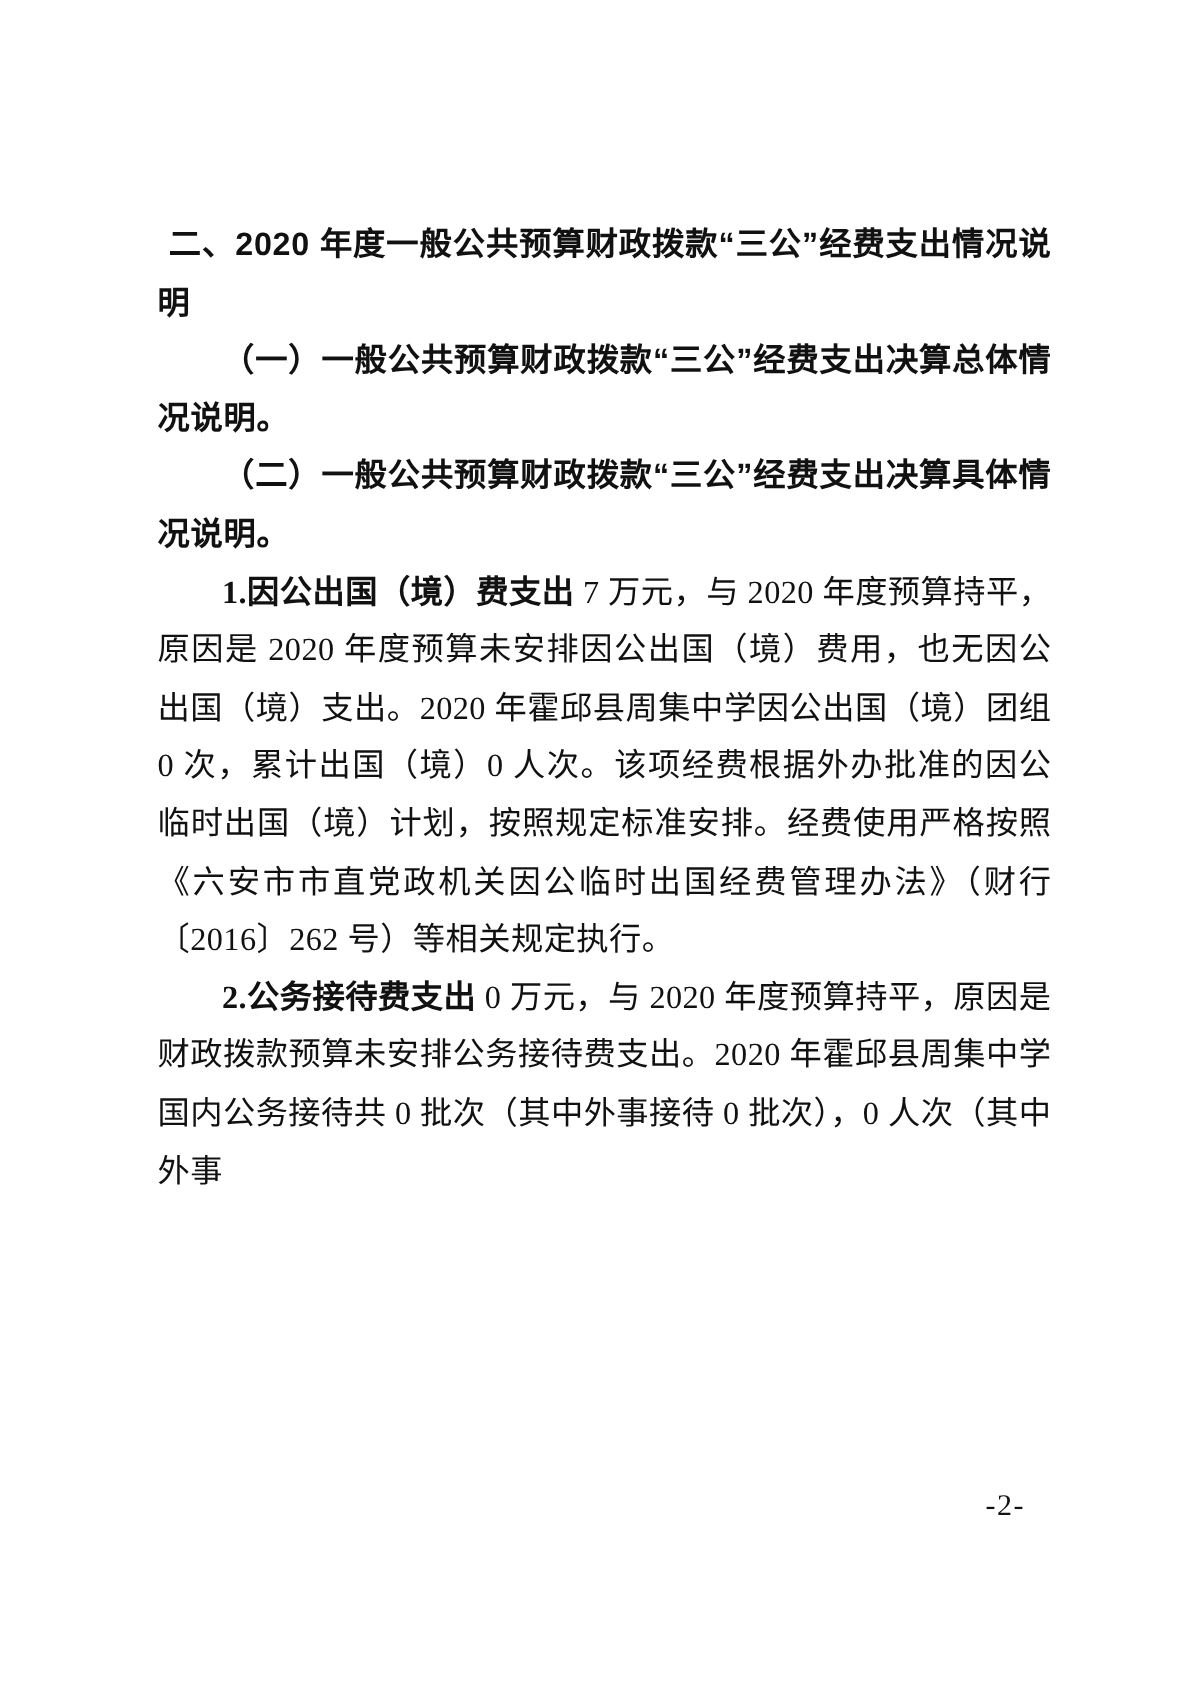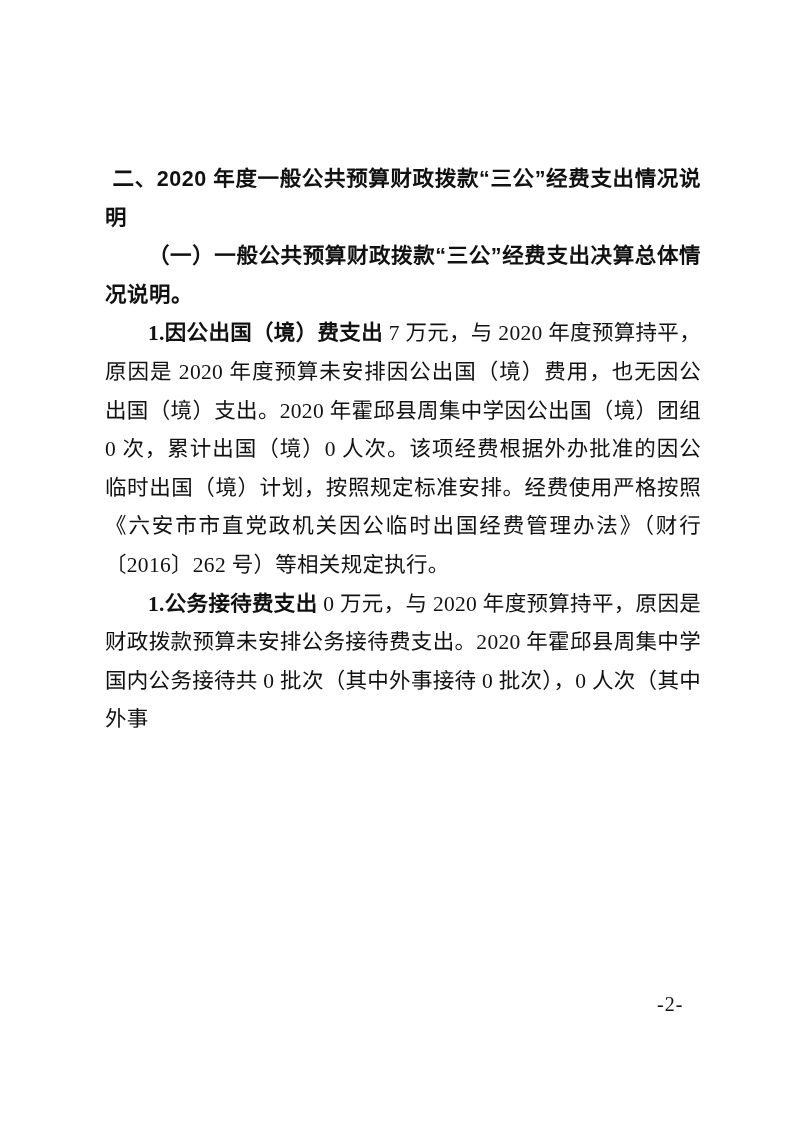--- a/index.html
+++ b/index.html
@@ -12,21 +12,21 @@
     width: 793px;
     height: 1122px;
     background: #ffffff;
     overflow: hidden;
     font-family: "Liberation Serif", "DejaVu Serif", serif;
     color: #111111;
   }
   .content {
     position: absolute;
     left: 105px;
-    top: 160px;
+    top: 144px;
     width: 596px;
     font-size: 21.5px;
     line-height: 38.6px;
     text-align: justify;
     text-justify: inter-ideograph;
     letter-spacing: 0.3px;
   }
   .content p {
     margin: 0;
     padding: 0;
@@ -58,17 +58,18 @@
     font-family: "Liberation Serif", "DejaVu Serif", serif;
   }
 </style>
 </head>
 <body>
 
 <div class="page">
   <div class="content">
     <p class="h1">二、2020 年度一般公共预算财政拨款“三公”经费支出情况说明</p>
     <p class="h2">（一）一般公共预算财政拨款“三公”经费支出决算总体情况说明。</p>
+    <p class="h2">（二）一般公共预算财政拨款“三公”经费支出决算具体情况说明。</p>
     <p><span class="lead-bold">1.因公出国（境）费支出</span><span> 7 万元，与 2020 年度预算持平，原因是 2020 年度预算未安排因公出国（境）费用，也无因公出国（境）支出。2020 年霍邱县周集中学因公出国（境）团组 0 次，累计出国（境）0 人次。该项经费根据外办批准的因公临时出国（境）计划，按照规定标准安排。经费使用严格按照《六安市市直党政机关因公临时出国经费管理办法》（财行〔2016〕262 号）等相关规定执行。</span></p>
-    <p><span class="lead-bold">1.公务接待费支出</span><span> 0 万元，与 2020 年度预算持平，原因是财政拨款预算未安排公务接待费支出。2020 年霍邱县周集中学国内公务接待共 0 批次（其中外事接待 0 批次），0 人次（其中外事</span></p>
+    <p><span class="lead-bold">2.公务接待费支出</span><span> 0 万元，与 2020 年度预算持平，原因是财政拨款预算未安排公务接待费支出。2020 年霍邱县周集中学国内公务接待共 0 批次（其中外事接待 0 批次），0 人次（其中外事</span></p>
   </div>
   <div class="footer-pagenum">-2-</div>
 </div>
 
 </body></html>

